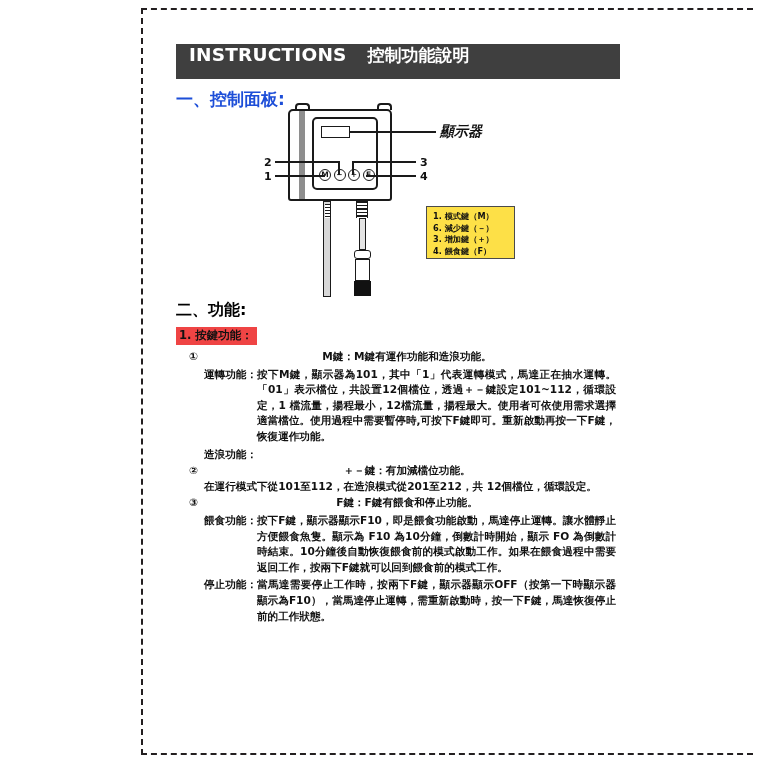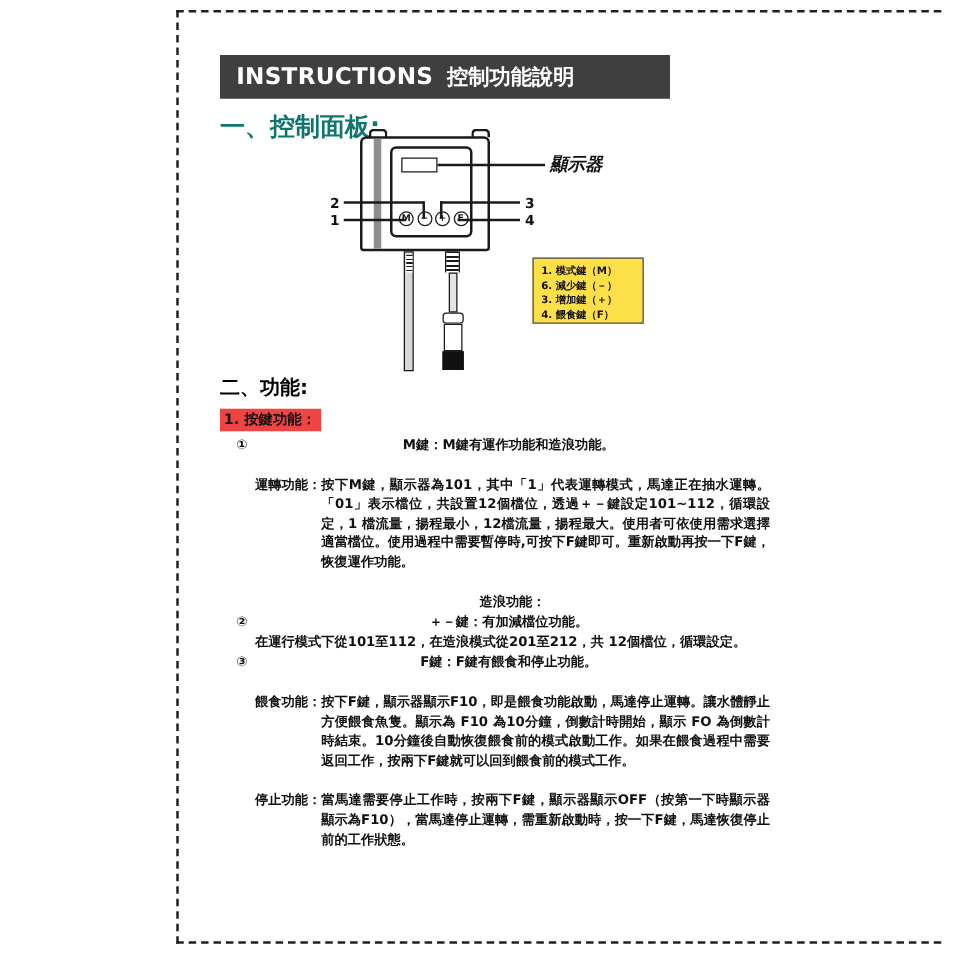--- a/index.html
+++ b/index.html
@@ -35,51 +35,50 @@
     border-right: 0;
     box-sizing: border-box;
     pointer-events: none;
   }
 
   
   .header-bar {
     position: absolute;
     left: 176px;
     top: 44px;
-    width: 360px;
+    width: 444px;
     height: 35px;
     background: #3f3f3f;
     display: flex;
-    align-items: center;
     padding-left: 13px;
     box-sizing: border-box;
   }
   .header-en {
     color: #ffffff;
     font-size: 18.5px;
     font-weight: bold;
     letter-spacing: 0.2px;
     white-space: nowrap;
   }
   .header-cn {
     color: #ffffff;
     font-size: 17px;
     font-weight: bold;
-    margin-left: 11px;
+    margin-left: 21px;
     white-space: nowrap;
   }
 
   
   .sec1-title {
     position: absolute;
     left: 176px;
     top: 88px;
-    font-size: 20px;
-    font-weight: bold;
-    color: #0f766e;
+    font-size: 17px;
+    font-weight: bold;
+    color: #1d4ed8;
     white-space: nowrap;
   }
 
   
   .diagram {
     position: absolute;
     left: 176px;
     top: 100px;
     width: 440px;
     height: 200px;
@@ -340,22 +339,21 @@
   }
   .item-text {
     flex: 1;
     text-align: center;
   }
 
   
   .block {
     display: flex;
     align-items: flex-start;
-    margin-top: 16px;
-    justify-content: center;
+    margin-top: 2px;
   }
   .block-label {
     flex: 0 0 auto;
     padding-left: 28px;
     box-sizing: border-box;
     font-weight: bold;
     white-space: nowrap;
   }
   .block-body {
     flex: 1 1 auto;

